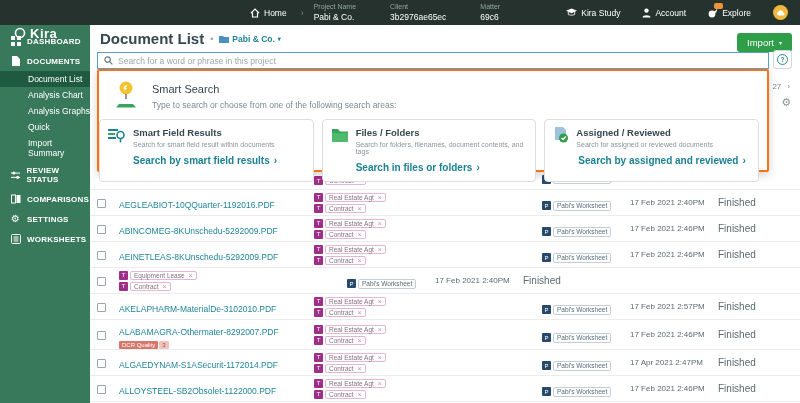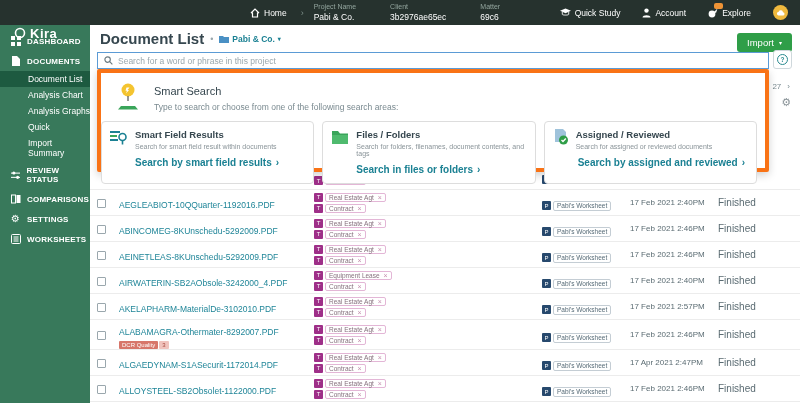--- a/index.html
+++ b/index.html
@@ -47,21 +47,21 @@
     font-family:"Liberation Sans", sans-serif; display:flex; gap:5px; align-items:center; }
 
   .search-wrap { position:absolute; top:27px; left:7px; width:672px; z-index:6; }
   .search-box { display:flex; align-items:center; gap:5px; border:1px solid #5b9bd5;
     border-radius:0; background:#fff; height:17px; padding:0 6px; }
   .search-box input { border:none; outline:none; flex:1; font-size:8.5px; color:#444;
     font-family:"Liberation Sans", sans-serif; }
   .search-box input::placeholder { color:#9aa7ad; }
 
   .panel { position:absolute; top:44px; left:7px; width:672px; height:103px; background:#fff;
-    border:4px solid #f97316; border-radius:2px; box-shadow:0 3px 8px rgba(0,0,0,.18);
+    border:2px solid #f97316; border-radius:2px; box-shadow:0 3px 8px rgba(0,0,0,.18);
     z-index:5; }
   .panel-head { position:absolute; top:9px; left:14px; display:flex; gap:13px; }
   .panel-titles { padding-top:3px; }
   .panel-title { font-size:11px; color:#36474f; }
   .panel-sub { font-size:8.5px; color:#7a8a90; margin-top:5px; }
   .cards { position:absolute; left:0; right:8px; top:48px; display:flex; gap:8px; }
   .card { flex:1; border:1px solid #ddd; border-radius:4px; padding:7px 8px 8px 8px;
     background:#fff; }
   .card-top { display:flex; gap:7px; align-items:flex-start; }
   .card-title { font-size:9.5px; font-weight:bold; color:#36474f; }
@@ -144,21 +144,21 @@
     <div class="tb-group">
       <div class="tb-label">Matter</div>
       <div class="tb-value">69c6</div>
     </div>
     <div class="tb-right">
       <div class="tb-item">
         <svg width="11" height="9" viewBox="0 0 12 9">
             <path d="M6 0 L12 2.6 L6 5.2 L0 2.6 Z" fill="#fff"></path>
             <path d="M2.5 4 V6.5 C2.5 7.6 9.5 7.6 9.5 6.5 V4" fill="none" stroke="#fff" stroke-width="1"></path>
           </svg>
-        <span>Quick Study</span>
+        <span>Kira Study</span>
       </div>
       <div class="tb-item">
         <svg width="9" height="10" viewBox="0 0 9 10">
             <circle cx="4.5" cy="2.6" r="2.2" fill="#fff"></circle>
             <path d="M0.5 9.5 C0.5 6.5 8.5 6.5 8.5 9.5 Z" fill="#fff"></path>
           </svg>
         <span>Account</span>
       </div>
       <div class="tb-item">
         <span class="tb-badge"></span>
@@ -438,21 +438,20 @@
         <div class="col-ws"><span class="ws">
               <span class="ws-p">P</span>
               <span class="ws-body">Pabi's Worksheet</span>
             </span></div>
         <div class="col-date">17 Feb 2021 2:46PM</div>
         <div class="col-status">Finished</div>
       </div>
 
       <div class="trow">
         <div class="col-check"><span class="cb"></span></div>
-        <div class="col-name"><span class="fname">AIRWATERIN-SB2AObsole-3242000_4.PDF</span></div>
         <div class="col-tags">
           <span class="tag">
               <span class="tag-t">T</span>
               <span class="tag-body">
                 <span>Equipment Lease</span>
                 <span class="tx">×</span>
               </span>
             </span>
           <span class="tag">
               <span class="tag-t">T</span>

